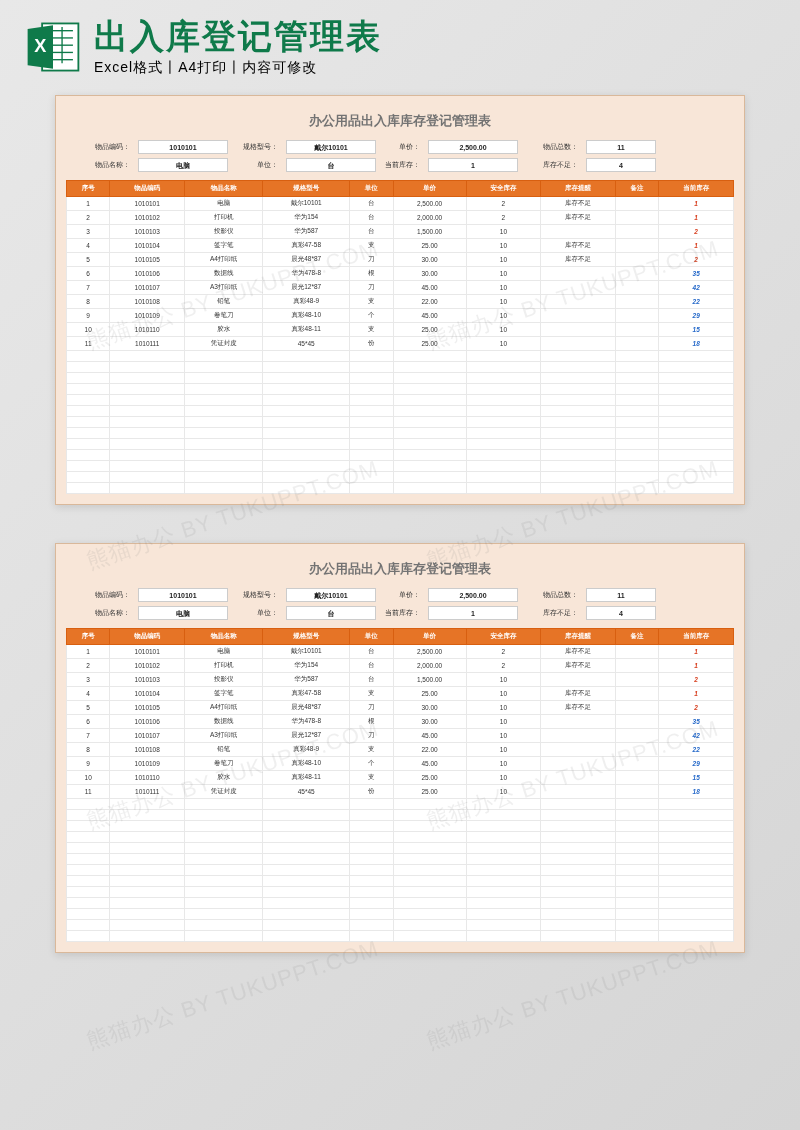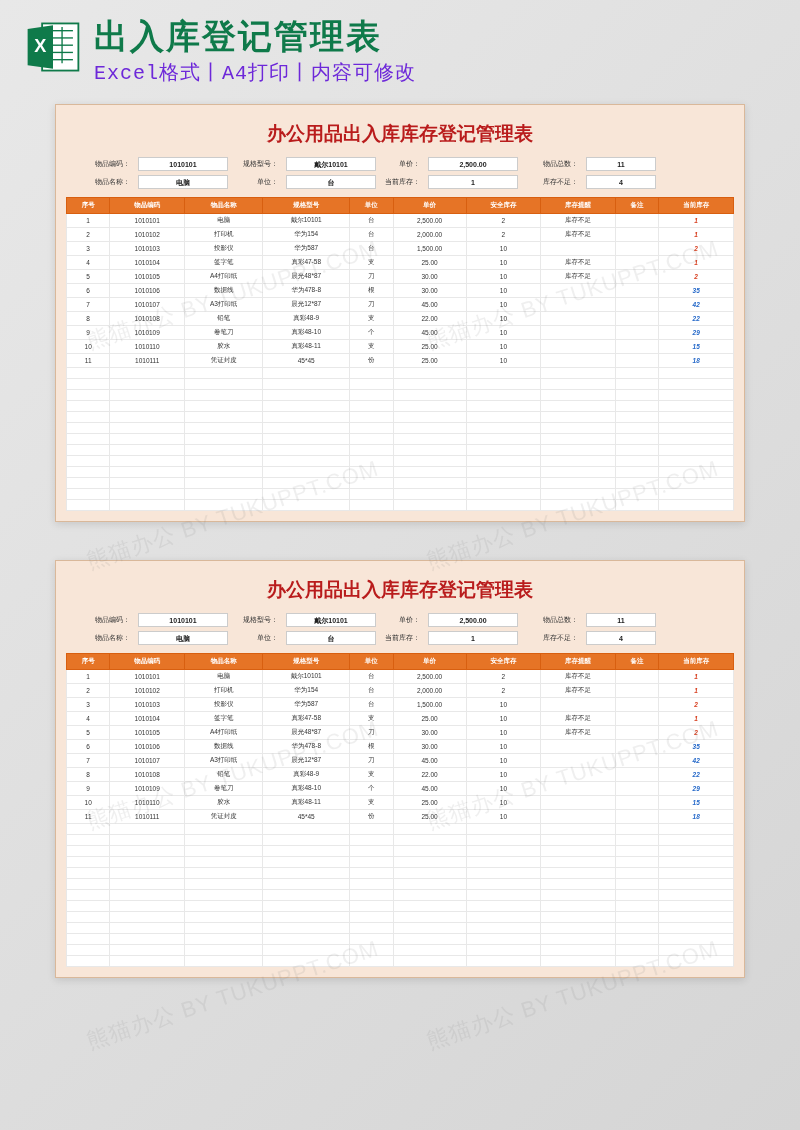--- a/index.html
+++ b/index.html
@@ -24,47 +24,46 @@
   }
   .header-text { flex: 1; text-align: left; }
   .title-main {
     font-size: 34px;
     font-weight: 700;
     color: #0f7a4a;
     letter-spacing: 2px;
     line-height: 1.1;
   }
   .title-sub {
-    font-size: 20px;
-    color: #6d28d9;
+    font-size: 14px;
+    color: #000000;
     font-weight: 500;
     margin-top: 4px;
     letter-spacing: 1px;
-    font-family: Liberation Mono, monospace;
   }
   .docs-area {
     padding: 8px 55px 20px 55px;
     display: flex;
     flex-direction: column;
     gap: 38px;
   }
   .doc {
     background: #f8e6d8;
     border: 1px solid #d9b89a;
     padding: 10px;
     box-shadow: 0 2px 8px rgba(0,0,0,0.12);
   }
   .doc-inner {
     background: #f8e6d8;
   }
   .doc-title {
     text-align: center;
-    font-size: 19px;
+    font-size: 13px;
     font-weight: 700;
-    color: #b91c1c;
+    color: #737373;
     padding: 6px 0 10px 0;
   }
   .info-grid {
     display: grid;
     grid-template-columns: 58px 90px 46px 90px 40px 90px 56px 70px;
     gap: 4px 6px;
     font-size: 7px;
     padding: 0 8px 8px 8px;
     align-items: center;
   }

